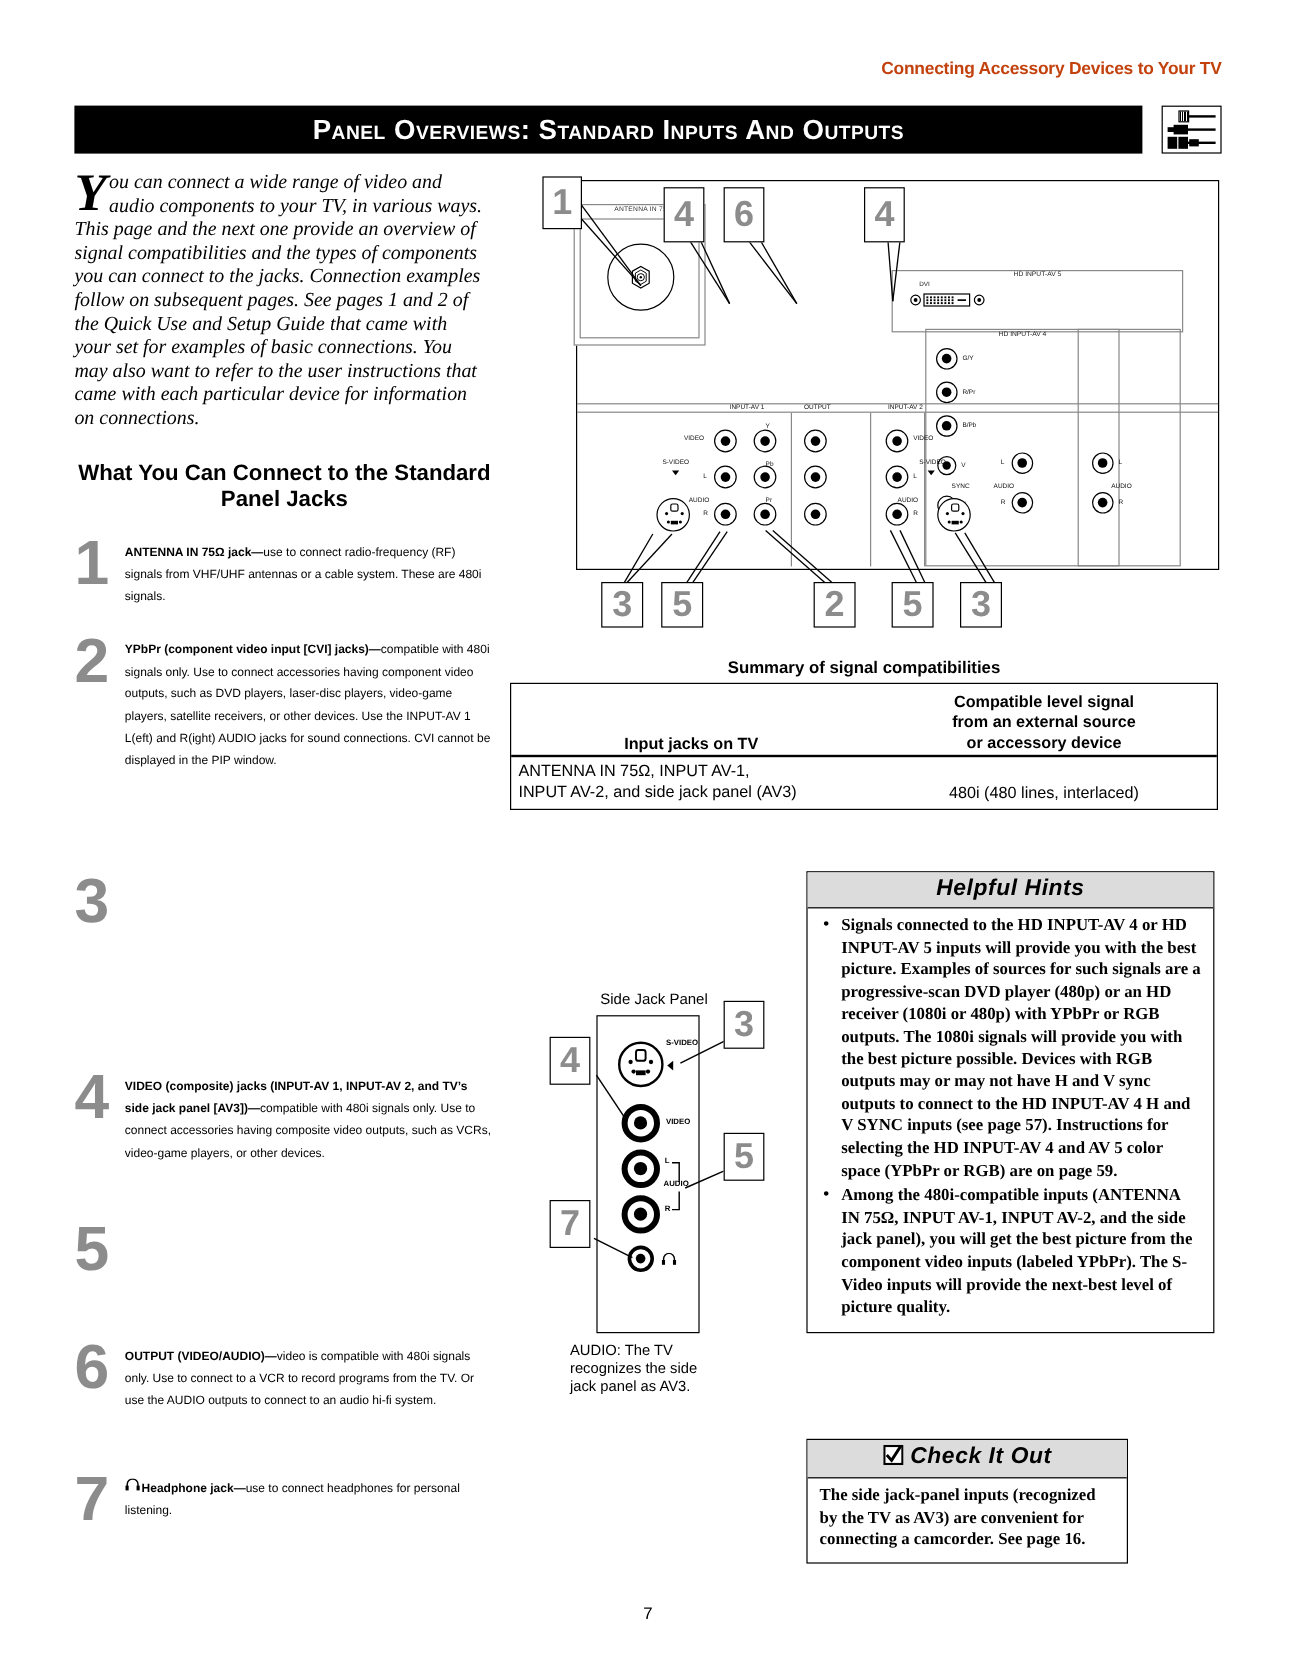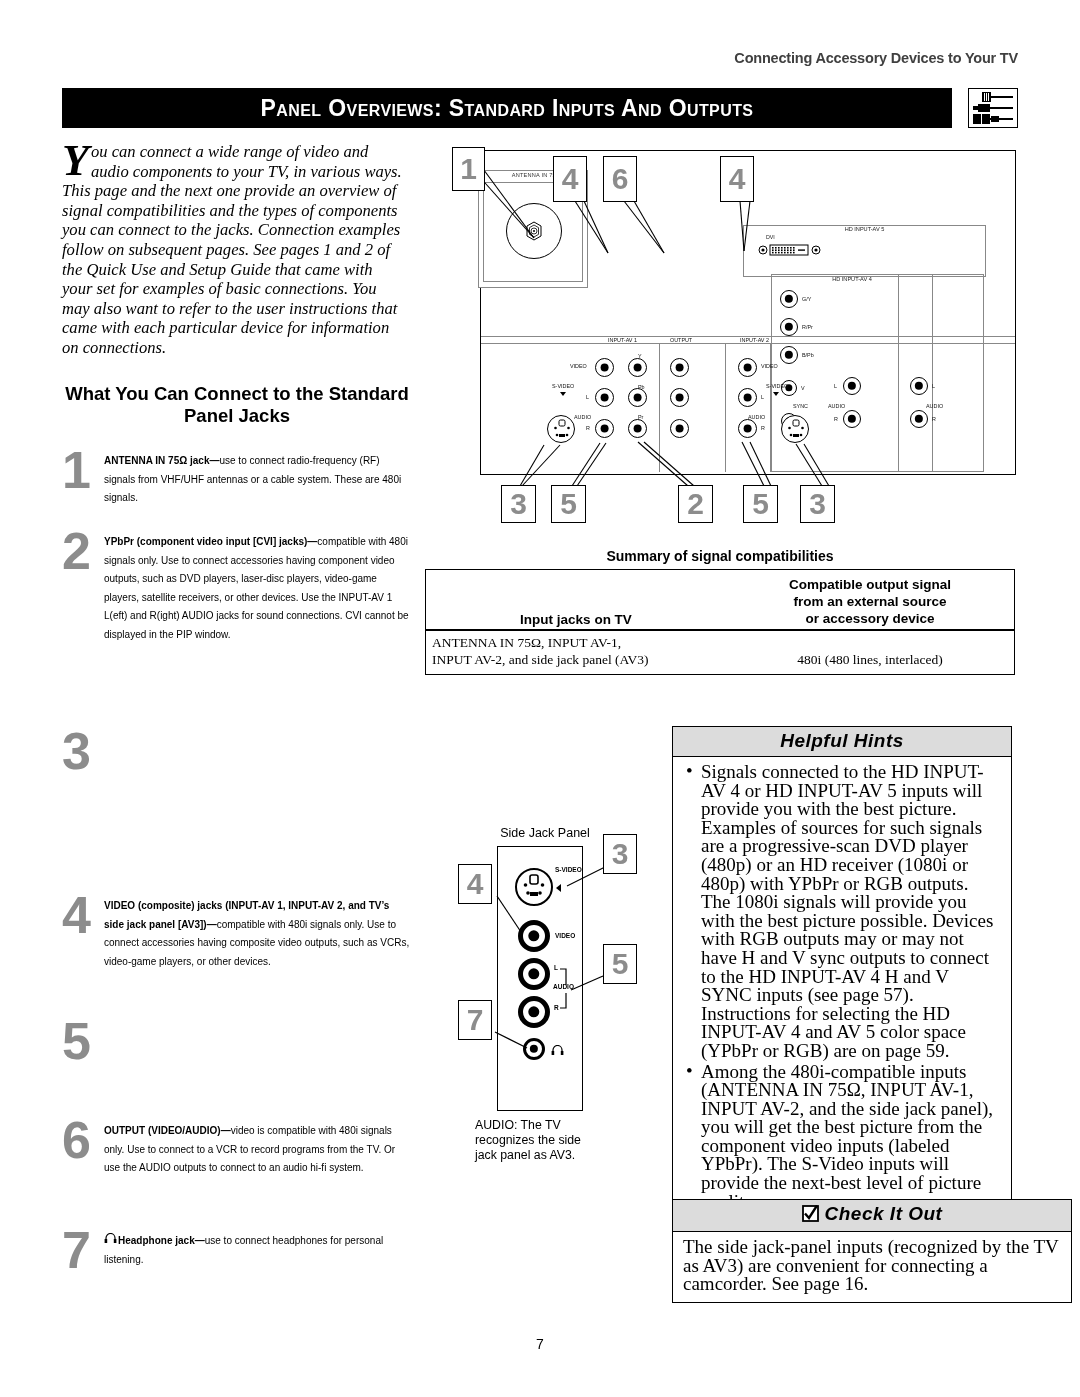--- a/index.html
+++ b/index.html
@@ -12,21 +12,21 @@
     position:relative;
     overflow:hidden;
   }
   .page { position:absolute; inset:0; }
 
   
   #running-head {
     position:absolute; right:62px; top:50px;
     font-family:"Liberation Sans", sans-serif;
     font-weight:bold; font-size:14.5px; letter-spacing:-0.2px;
-    color:#404040;
+    color:#c2410c;
     text-align:right;
   }
   #title-bar {
     position:absolute; left:62px; top:88px; width:890px; height:40px;
     background:#000;
     display:flex; align-items:center; justify-content:center;
   }
   #title-bar .title {
     color:#fff;
     font-family:"Liberation Sans", sans-serif;
@@ -135,42 +135,42 @@
   }
   #summary-table {
     position:absolute; left:425px; top:569px; width:590px;
     border:1.6px solid #000;
     font-family:"Liberation Sans", sans-serif;
   }
   #summary-table .thead { display:flex; padding:6px 0 2px 0;}
   #summary-table .thead .c1 { width:300px; font-weight:bold; font-size:13.5px; align-self:flex-end; text-align:center;}
   #summary-table .thead .c2 { width:288px; font-weight:bold; font-size:13.5px; text-align:center; line-height:17px;}
   #summary-table .sep { height:1.6px; background:#000; }
-  #summary-table .trow { display:flex; padding:3px 0 6px 0;font-family:Liberation Serif, serif;}
+  #summary-table .trow { display:flex; padding:3px 0 6px 0;}
   #summary-table .trow .c1 { width:300px; padding-left:6px; font-size:13.5px; line-height:17px;}
   #summary-table .trow .c2 { width:288px; font-size:13.5px; text-align:center; align-self:flex-end;}
 
   
   #side-panel { position:absolute; left:455px; top:826px; width:200px; height:380px;}
   #sp-title { position:absolute; left:35px; top:0px; width:110px; text-align:center;
       font-family:"Liberation Sans", sans-serif; font-weight:normal; font-size:12.5px;}
   #sp-box { position:absolute; left:42px; top:20px; width:86px; height:265px; border:1.6px solid #000; background:#fff;}
   #sp-note { position:absolute; left:20px; top:292px; width:120px;
       font-family:"Liberation Sans", sans-serif; font-size:12.3px; line-height:15px;}
   .sp-label { position:absolute; font-family:"Liberation Sans", sans-serif; font-weight:bold; font-size:6.5px;}
 
   
   .infobox { position:absolute; border:1.6px solid #000; background:#fff; }
   .infobox .head {
     background:#dcdcdc; border-bottom:1.6px solid #000;
     text-align:center; padding:3px 0 4px 0;
     font-family:"Liberation Sans", sans-serif; font-weight:bold; font-style:italic;
     font-size:19px; letter-spacing:0.5px;
   }
-  .infobox .content { padding:6px 10px 8px 10px; font-family:"Liberation Serif", serif; font-size:19px; line-height:18.6px;}
+  .infobox .content { padding:6px 10px 8px 10px; font-family:"Liberation Serif", serif; font-size:14px; line-height:18.6px;font-weight:bold;}
   .infobox ul { margin:0; padding:0; list-style:none;}
   .infobox li { position:relative; padding-left:18px; margin-bottom:2px;}
   .infobox li::before { content:"\2022"; position:absolute; left:3px; top:-1px; }
 
   #page-number {
     position:absolute; left:0; right:0; top:1336px; text-align:center;
     font-family:"Liberation Sans", sans-serif; font-size:14px;
   }
 </style>
 </head>
@@ -429,21 +429,21 @@
     <div class="callout" style="left:230px;top:337px;width:35px;height:38px;font-size:30px;">2</div>
     <div class="callout" style="left:295px;top:337px;width:35px;height:38px;font-size:30px;">5</div>
     <div class="callout" style="left:352px;top:337px;width:35px;height:38px;font-size:30px;">3</div>
   </div>
 
   <div id="summary-title">Summary of signal compatibilities</div>
   <div id="summary-table">
     <div class="thead">
       <div class="c1">Input jacks on TV</div>
       <div class="c2">
-        <div>Compatible output signal</div>
+        <div>Compatible level signal</div>
         <div>from an external source</div>
         <div>or accessory device</div>
       </div>
     </div>
     <div class="sep"></div>
     <div class="trow">
       <div class="c1">
         <div>ANTENNA IN 75Ω, INPUT AV-1,</div>
         <div>INPUT AV-2, and side jack panel (AV3)</div>
       </div>
@@ -509,21 +509,21 @@
   <div class="infobox" style="left:672px;top:726px;width:340px;">
     <div class="head">Helpful Hints</div>
     <div class="content">
       <ul>
         <li>Signals connected to the HD INPUT-AV 4 or HD INPUT-AV 5 inputs will provide you with the best picture. Examples of sources for such signals are a progressive-scan DVD player (480p) or an HD receiver (1080i or 480p) with YPbPr or RGB outputs. The 1080i signals will provide you with the best picture possible. Devices with RGB outputs may or may not have H and V sync outputs to connect to the HD INPUT-AV 4 H and V SYNC inputs (see page 57). Instructions for selecting the HD INPUT-AV 4 and AV 5 color space (YPbPr or RGB) are on page 59.</li>
         <li>Among the 480i-compatible inputs (ANTENNA IN 75Ω, INPUT AV-1, INPUT AV-2, and the side jack panel), you will get the best picture from the component video inputs (labeled YPbPr). The S-Video inputs will provide the next-best level of picture quality.</li>
       </ul>
     </div>
   </div>
 
-  <div class="infobox" style="left:672px;top:1199px;width:400px;">
+  <div class="infobox" style="left:672px;top:1199px;width:268px;">
     <div class="head">
       <span style="display:inline-block;vertical-align:-2px;margin-right:6px;">
         <svg width="17" height="17" viewBox="0 0 17 17">
             <rect x="1" y="1" width="15" height="15" fill="#fff" stroke="#000" stroke-width="1.8"></rect>
             <path d="M3 8.5 L7 13 L15 0.5" fill="none" stroke="#000" stroke-width="2.4"></path>
           </svg>
       </span><span>Check It Out</span>
     </div>
     <div class="content">The side jack-panel inputs (recognized by the TV as AV3) are convenient for connecting a camcorder. See page 16.</div>
   </div>

